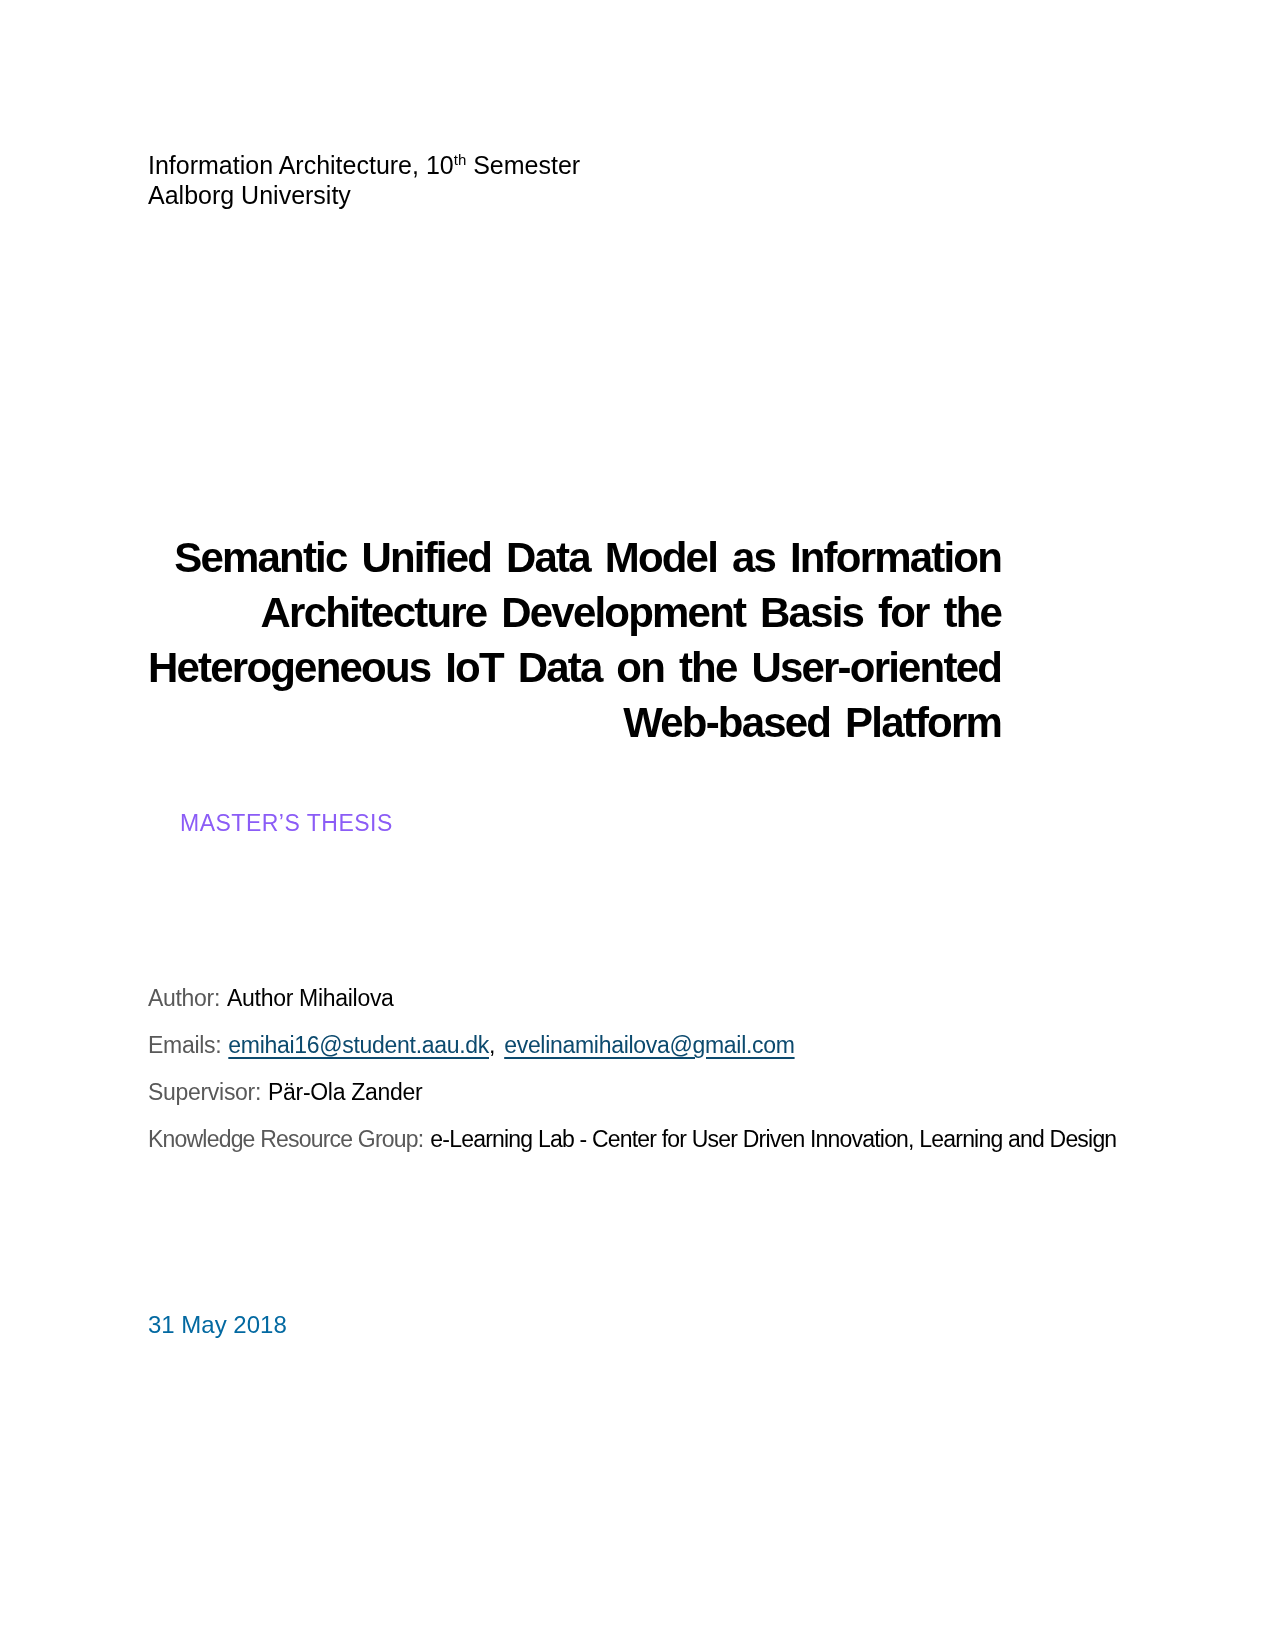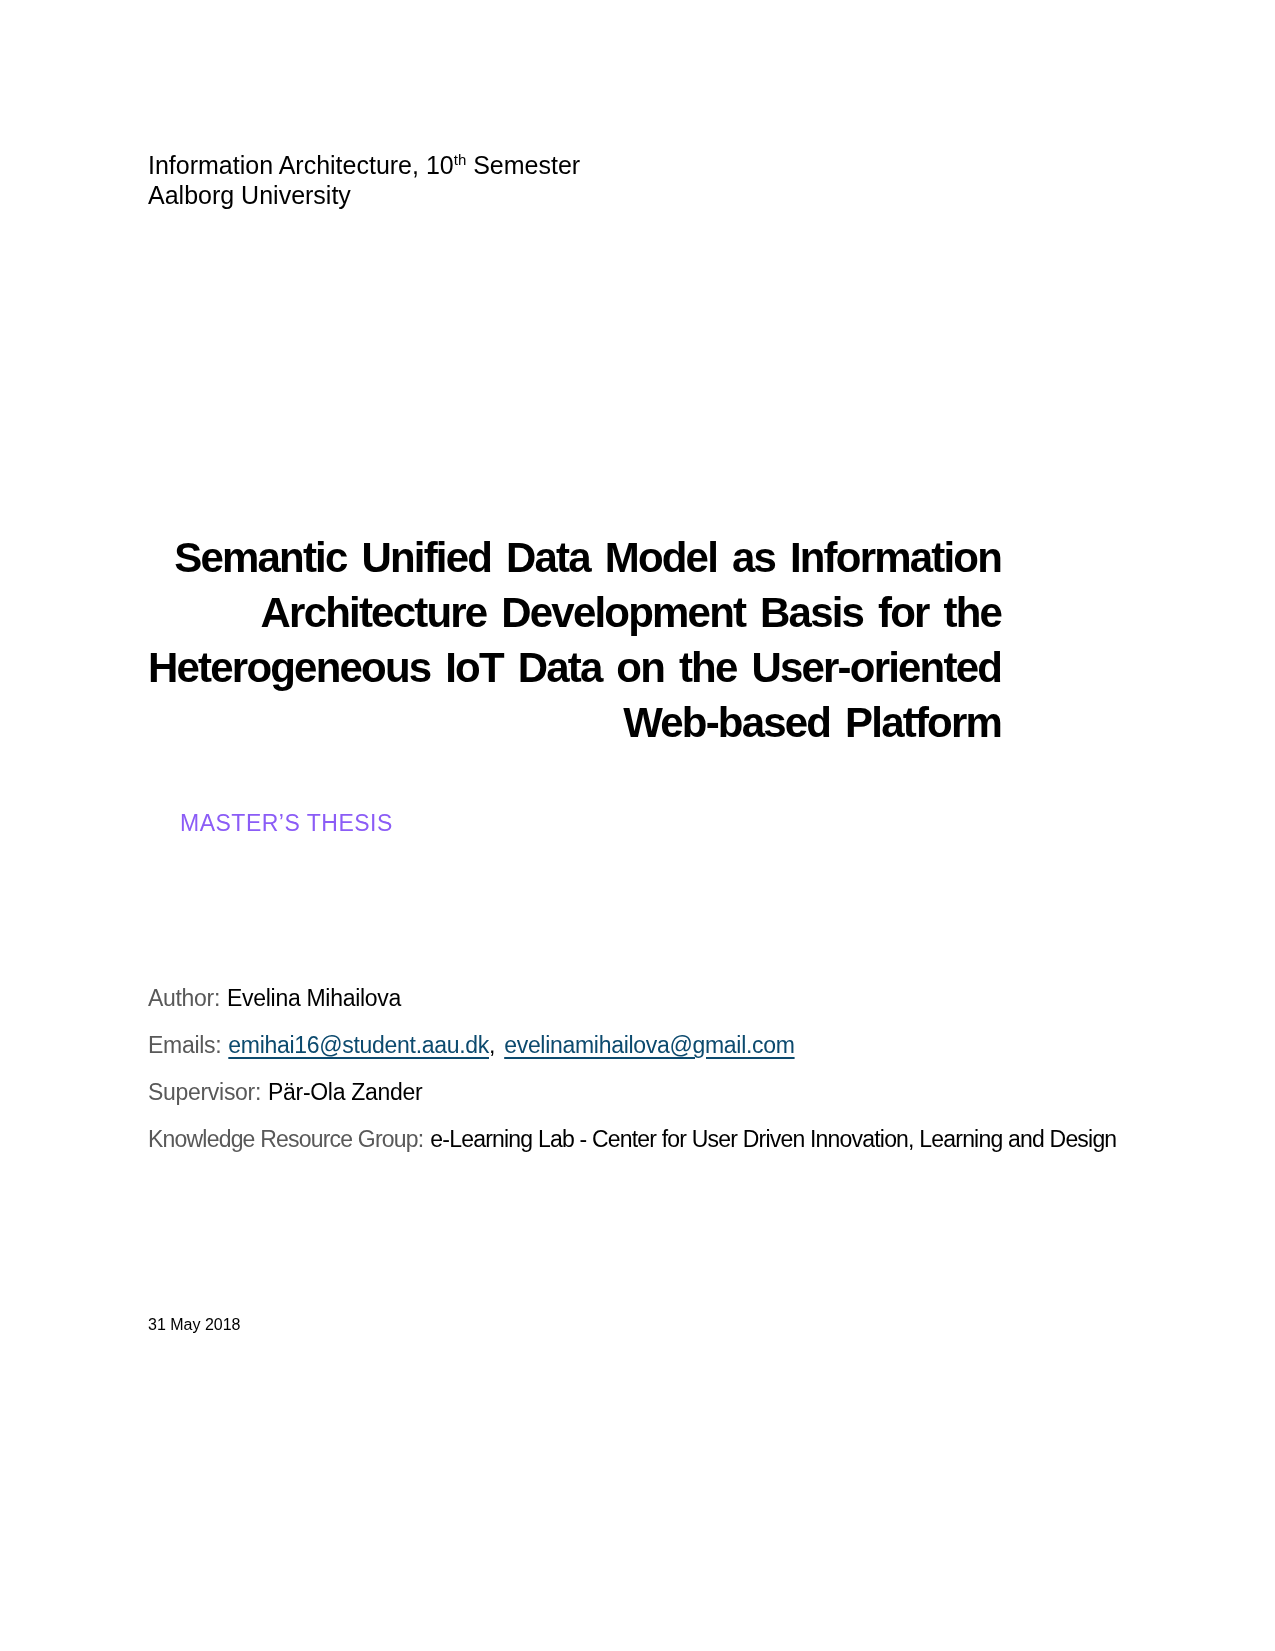--- a/index.html
+++ b/index.html
@@ -75,23 +75,23 @@
     cursor: pointer;
   }
   .email-sep { margin-right: 3px; }
 
   
   .date {
     position: absolute;
     left: 148px;
     top: 1310px;
     margin: 0;
-    font-size: 16px;
+    font-size: 24px;
     line-height: 30px;
-    color: #000000;
+    color: #0369a1;
     white-space: nowrap;
   }
 </style>
 </head>
 <body>
 
 <div class="page">
 
   <header class="doc-header">
     <p><span>Information Architecture, 10</span><sup>th</sup><span> Semester</span></p>
@@ -101,21 +101,21 @@
   <h1 class="title">
     <span class="title-line">Semantic Unified Data Model as Information</span>
     <span class="title-line">Architecture Development Basis for the</span>
     <span class="title-line">Heterogeneous IoT Data on the User-oriented</span>
     <span class="title-line">Web-based Platform</span>
   </h1>
 
   <p class="subtitle">MASTER’S THESIS</p>
 
   <section class="details">
-    <p><span class="label">Author:</span><span class="value">Evelina Mihailova</span></p>
+    <p><span class="label">Author:</span><span class="value">Author Mihailova</span></p>
     <p><span class="label">Emails:</span><a class="email-link">emihai16@student.aau.dk</a><span class="email-sep">, </span><a class="email-link">evelinamihailova@gmail.com</a></p>
     <p><span class="label">Supervisor:</span><span class="value">Pär-Ola Zander</span></p>
     <p class="krg-line"><span class="label">Knowledge Resource Group:</span><span class="value">e-Learning Lab - Center for User Driven Innovation, Learning and Design</span></p>
   </section>
 
   <p class="date">31 May 2018</p>
 
 </div>
 
 </body></html>

